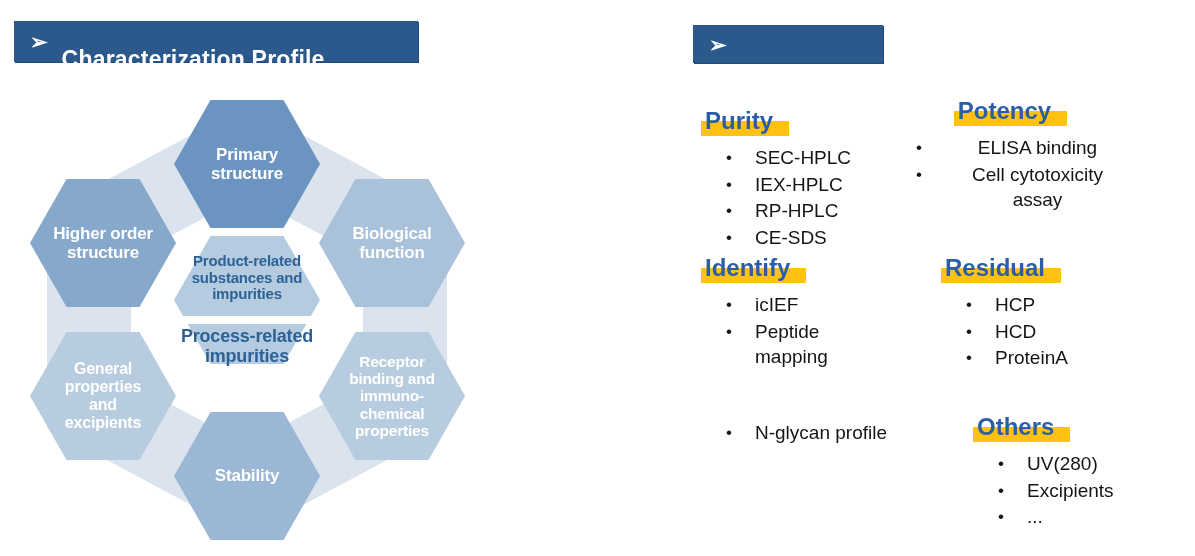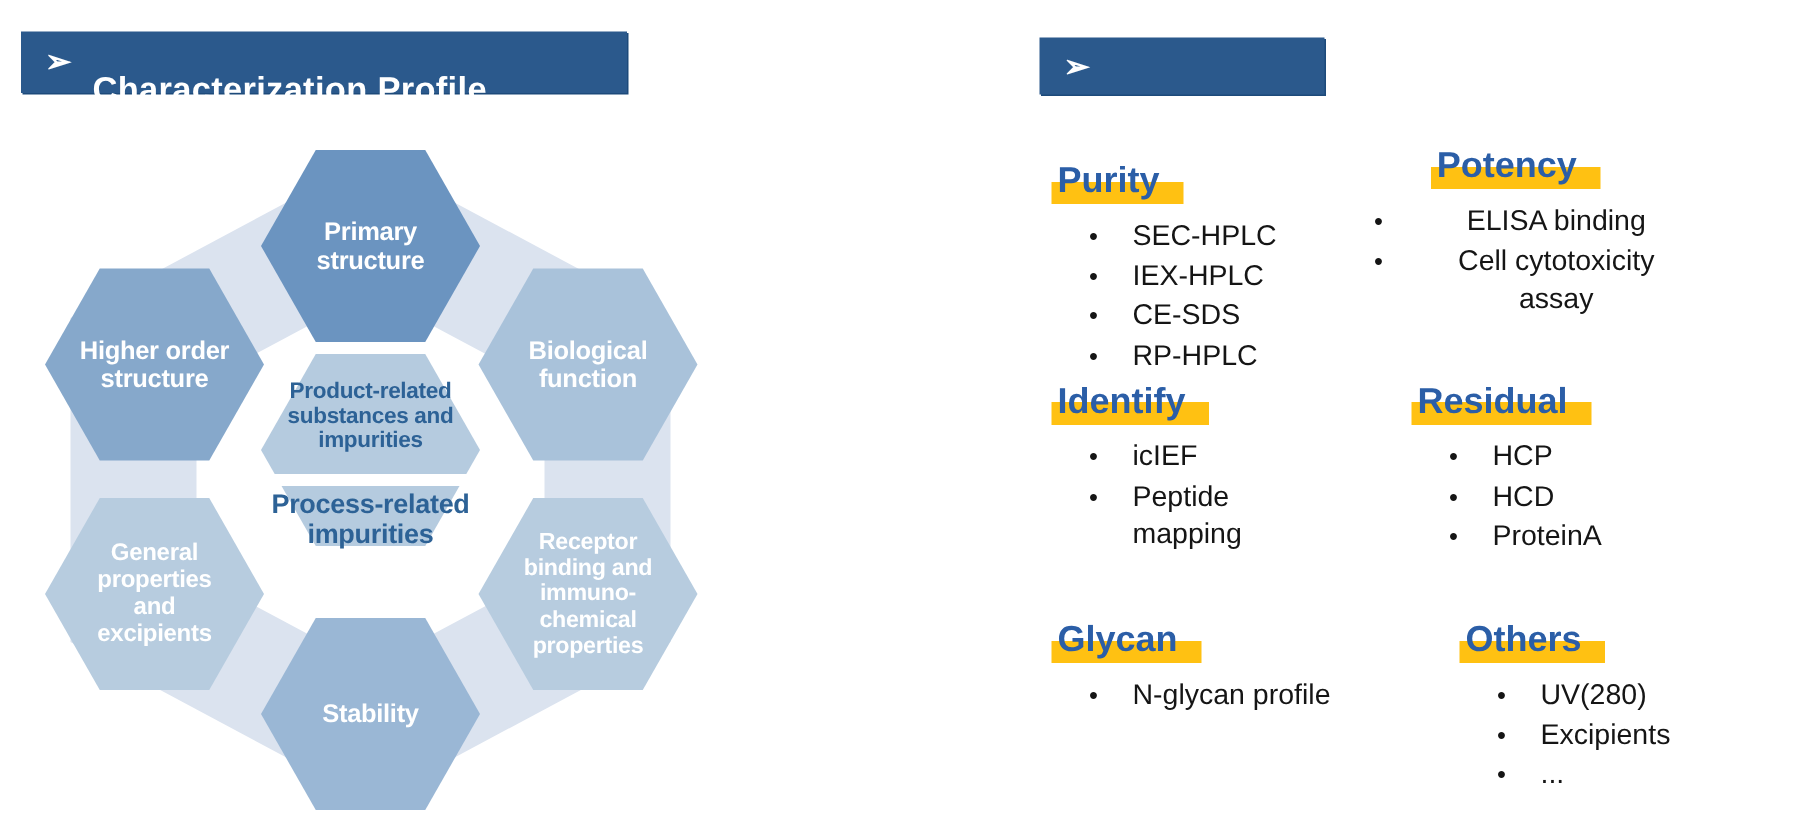--- a/index.html
+++ b/index.html
@@ -105,22 +105,22 @@
 immuno-
 chemical
 properties</div>
 <div class="hex-label" id="lbl-stability">Stability</div>
 
 <div class="section" id="section-purity">
   <span class="section-title">Purity</span>
   <ul>
     <li>SEC-HPLC</li>
     <li>IEX-HPLC</li>
+    <li>RP-HPLC</li>
     <li>CE-SDS</li>
-    <li>RP-HPLC</li>
   </ul>
 </div>
 
 <div class="section" id="section-potency">
   <span class="section-title">Potency</span>
   <ul>
     <li>ELISA binding</li>
     <li>Cell cytotoxicity
 assay</li>
   </ul>
@@ -138,21 +138,20 @@
 <div class="section" id="section-residual">
   <span class="section-title">Residual</span>
   <ul>
     <li>HCP</li>
     <li>HCD</li>
     <li>ProteinA</li>
   </ul>
 </div>
 
 <div class="section" id="section-glycan">
-  <span class="section-title">Glycan</span>
   <ul>
     <li>N-glycan profile</li>
   </ul>
 </div>
 
 <div class="section" id="section-others">
   <span class="section-title">Others</span>
   <ul>
     <li>UV(280)</li>
     <li>Excipients</li>

